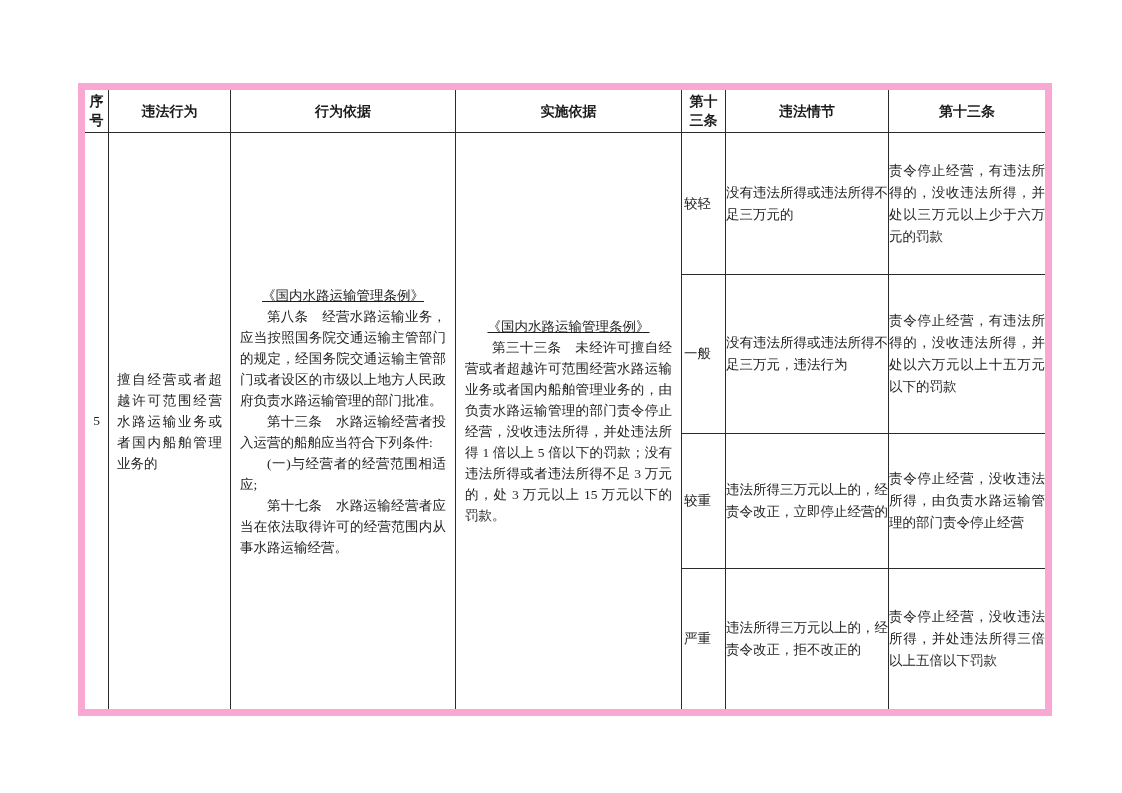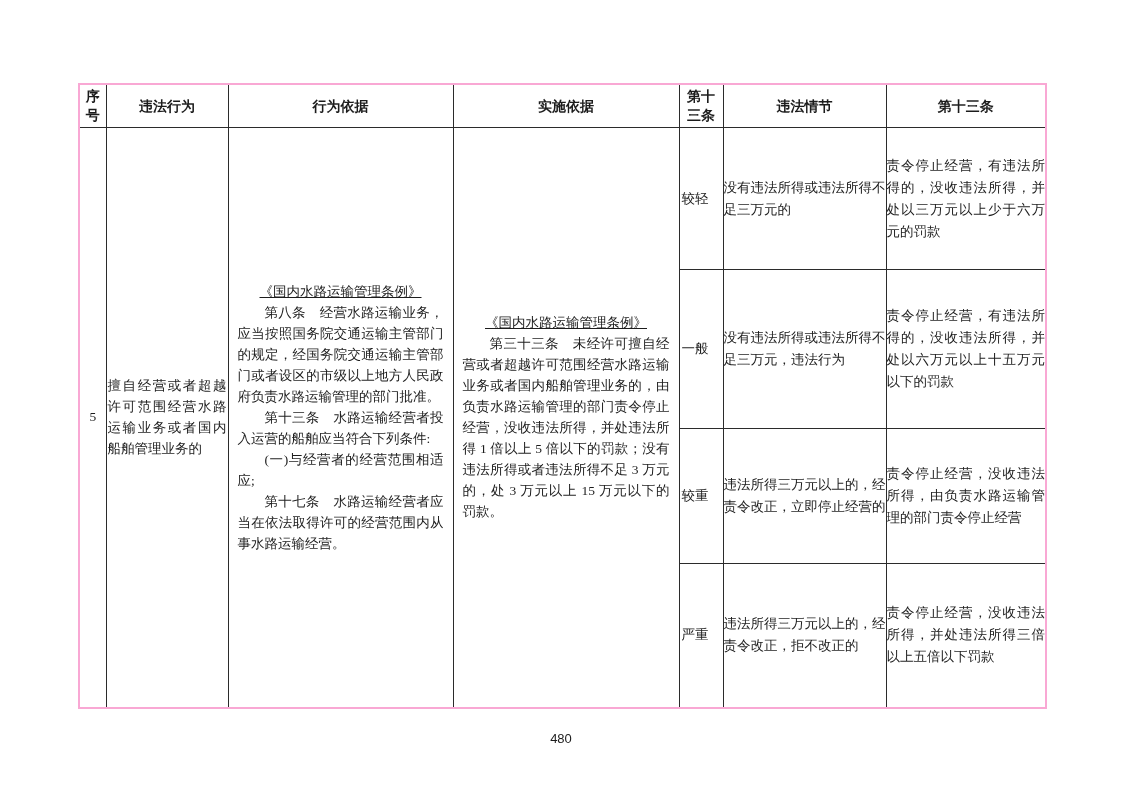--- a/index.html
+++ b/index.html
@@ -20,41 +20,41 @@
     background: #ffffff;
     overflow: hidden;
   }
   table.penalty-table {
     position: absolute;
     left: 78px;
     top: 83px;
     width: 967px;
     border-collapse: collapse;
     table-layout: fixed;
-    border: 2px solid #f9a8d4;
+    border: 7px solid #f9a8d4;
   }
   .penalty-table th, .penalty-table td {
     border: 1px solid #2b2b2b;
     vertical-align: middle;
     overflow: hidden;
   }
   .penalty-table th {
     font-weight: bold;
     font-size: 14px;
     line-height: 19px;
     text-align: center;
     padding: 2px 1px;
   }
   .cell-no {
     text-align: center;
     font-size: 13.5px;
     padding: 2px;
   }
   .cell-act {
-    padding: 4px 1px;
+    padding: 4px 8px;
   }
   .cell-act .jtext {
     font-size: 13.5px;
     line-height: 21px;
     text-align: justify;
     text-justify: inter-character;
   }
   .cell-basis {
     padding: 4px 9px;
     font-size: 13.5px;
@@ -170,15 +170,14 @@
         <td class="cell-circ">
           <div class="jtext">违法所得三万元以上的，经责令改正，拒不改正的</div>
         </td>
         <td class="cell-penalty">
           <div class="jtext">责令停止经营，没收违法所得，并处违法所得三倍以上五倍以下罚款</div>
         </td>
       </tr>
     </tbody>
   </table>
 
-  <div class="page-footer">480</div>
 
 </div>
 
 </body></html>

